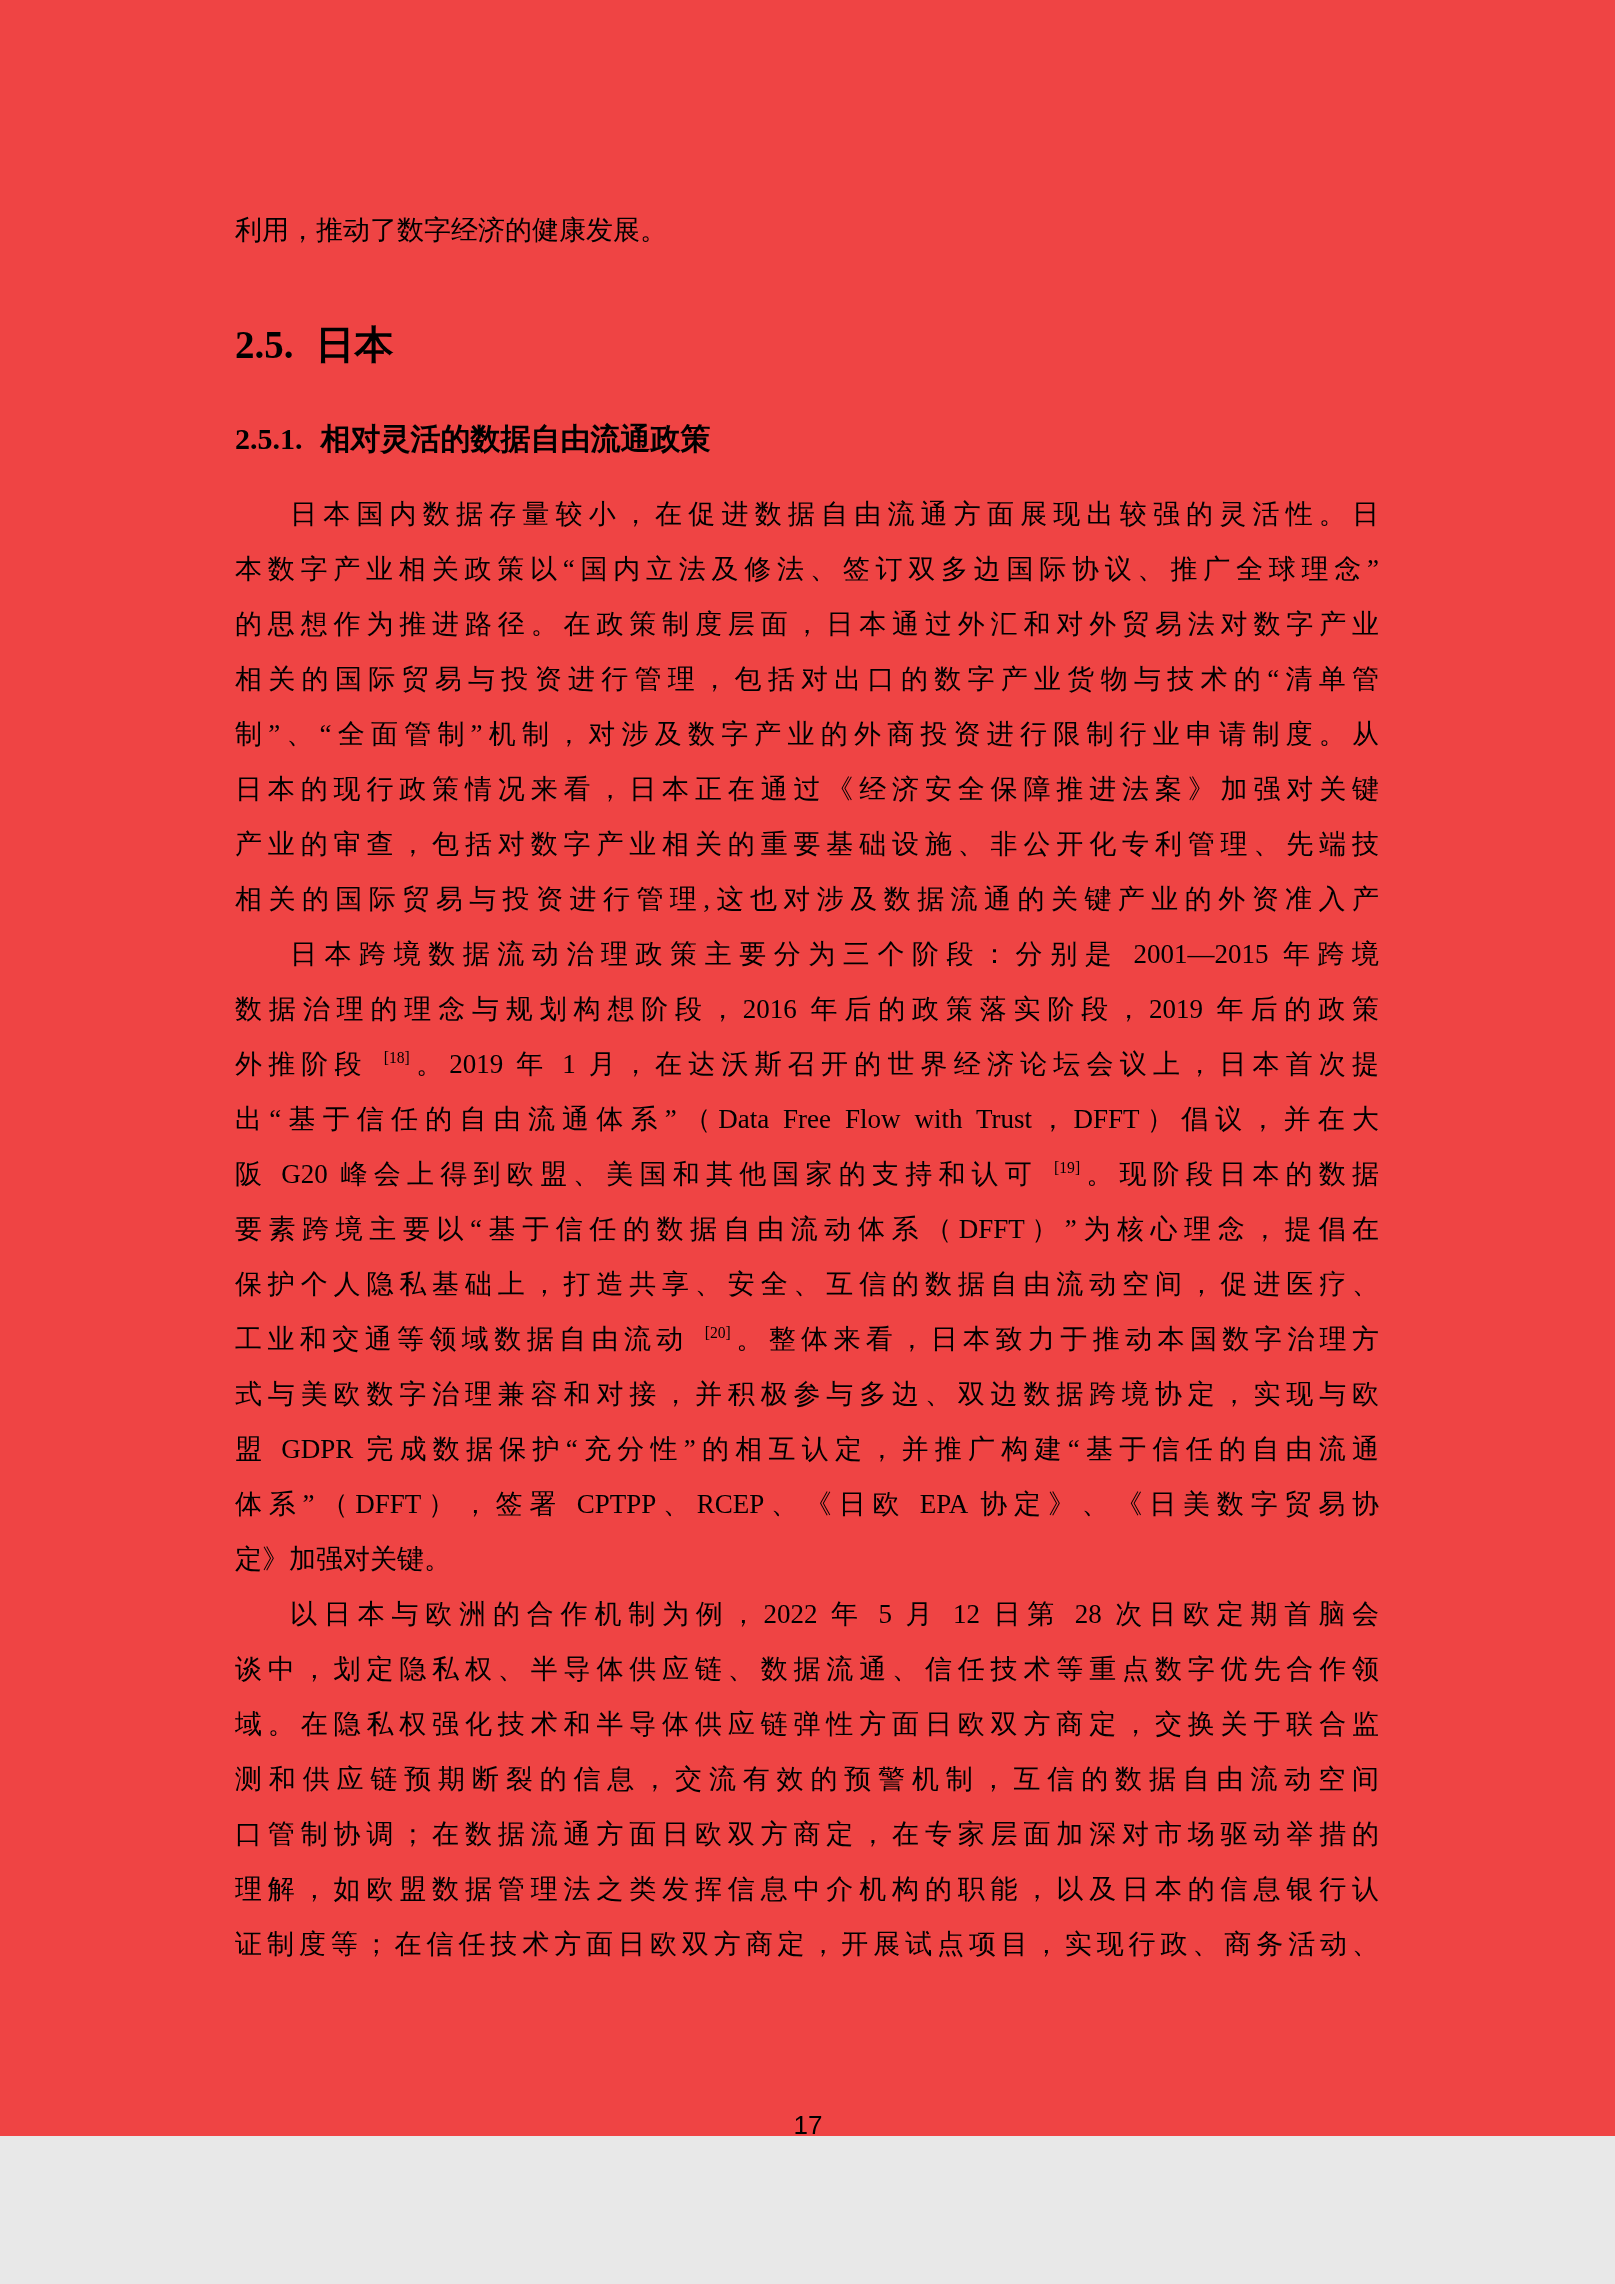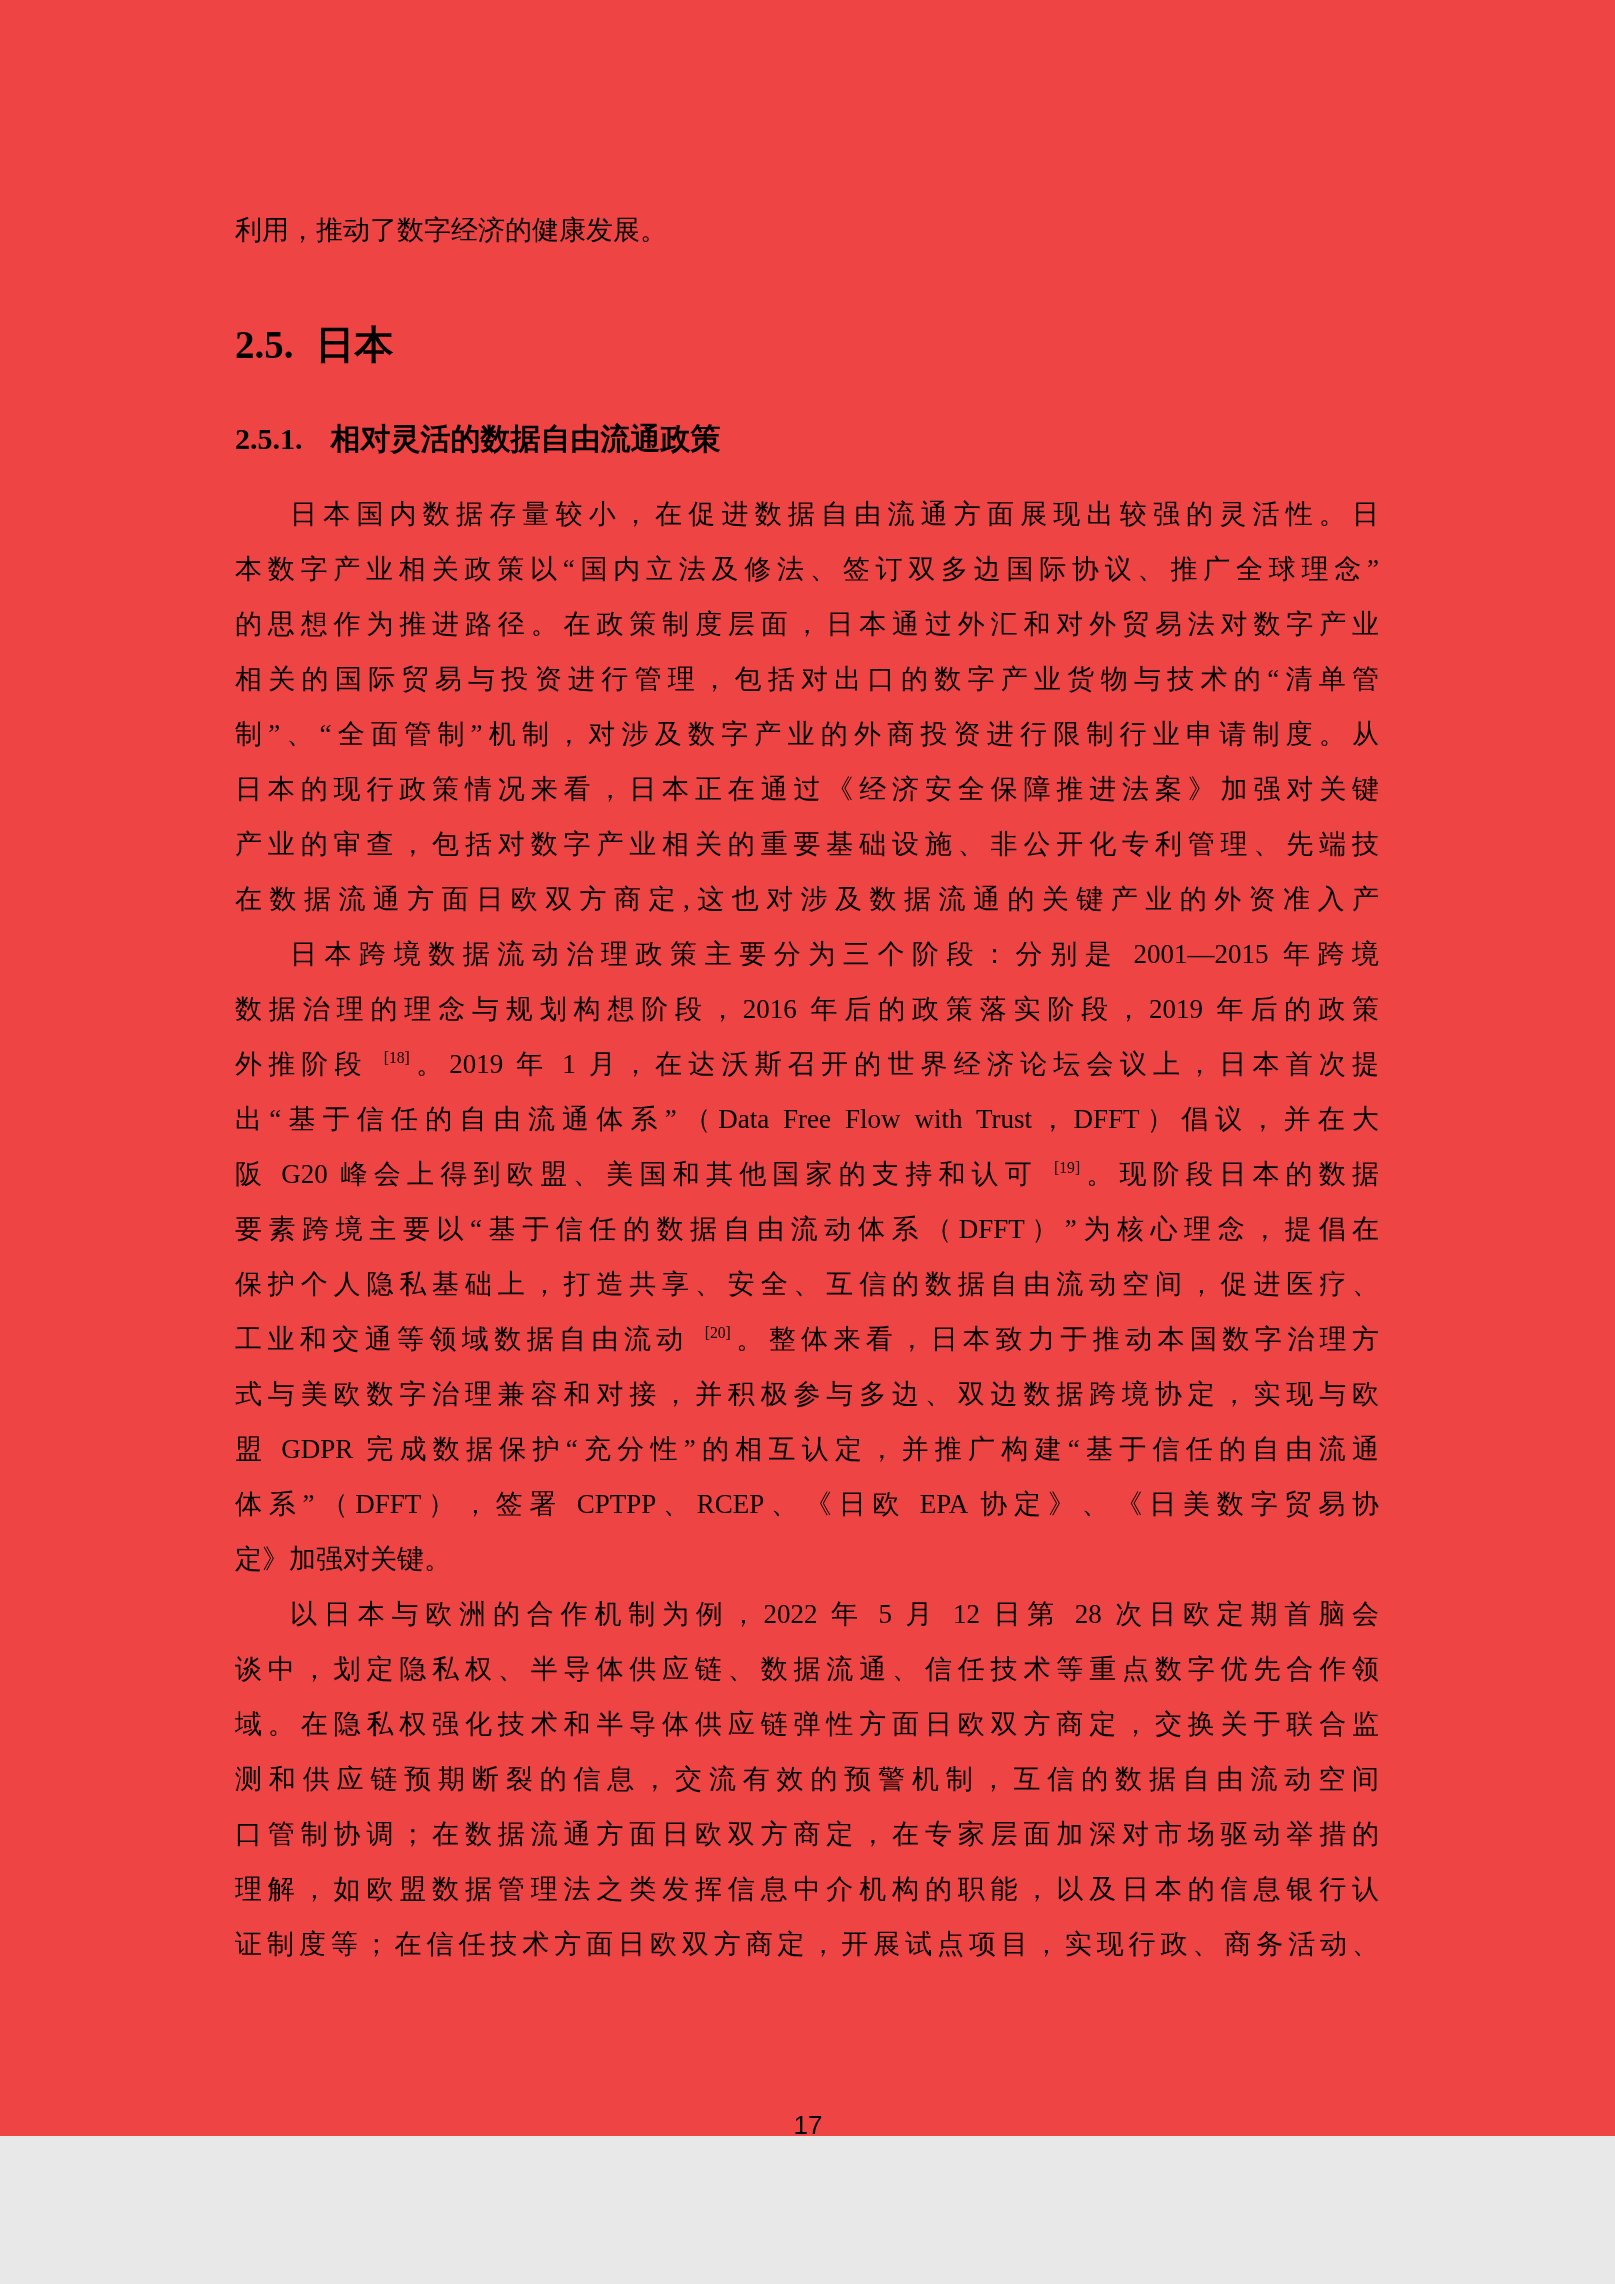--- a/index.html
+++ b/index.html
@@ -38,21 +38,21 @@
     font-family: Liberation Mono, monospace;
   }
   .h2 {
     margin-top: 48px;
     font-size: 30px;
     line-height: 38px;
     font-weight: bold;
   }
   .h2 .num {
     font-family: "Liberation Serif", serif;
-    margin-right: 28px;
+    margin-right: 18px;
   }
   .h2 .ttl {
     font-family: "Liberation Sans", sans-serif;
   }
   .paras { margin-top: 29px; }
   .para { margin: 0; }
   .line {
     font-size: 27px;
     line-height: 55px;
     text-align: justify;
@@ -113,21 +113,21 @@
 
     <div class="paras">
         <div class="para">
           <div class="line first">日本国内数据存量较小，在促进数据自由流通方面展现出较强的灵活性。日</div>
           <div class="line">本数字产业相关政策以“国内立法及修法、签订双多边国际协议、推广全球理念”</div>
           <div class="line">的思想作为推进路径。在政策制度层面，日本通过外汇和对外贸易法对数字产业</div>
           <div class="line">相关的国际贸易与投资进行管理，包括对出口的数字产业货物与技术的“清单管</div>
           <div class="line">制”、“全面管制”机制，对涉及数字产业的外商投资进行限制行业申请制度。从</div>
           <div class="line">日本的现行政策情况来看，日本正在通过《经济安全保障推进法案》加强对关键</div>
           <div class="line">产业的审查，包括对数字产业相关的重要基础设施、非公开化专利管理、先端技</div>
-          <div class="line">在数据流通方面日欧双方商定,这也对涉及数据流通的关键产业的外资准入产</div>
+          <div class="line">相关的国际贸易与投资进行管理,这也对涉及数据流通的关键产业的外资准入产</div>
         </div>
         <div class="para">
           <div class="line first">日本跨境数据流动治理政策主要分为三个阶段：分别是 2001—2015 年跨境</div>
           <div class="line">数据治理的理念与规划构想阶段，2016 年后的政策落实阶段，2019 年后的政策</div>
           <div class="line">外推阶段<sup>[18]</sup>。2019 年 1 月，在达沃斯召开的世界经济论坛会议上，日本首次提</div>
           <div class="line">出“基于信任的自由流通体系”（Data Free Flow with Trust，DFFT）倡议，并在大</div>
           <div class="line">阪 G20 峰会上得到欧盟、美国和其他国家的支持和认可<sup>[19]</sup>。现阶段日本的数据</div>
           <div class="line">要素跨境主要以“基于信任的数据自由流动体系（DFFT）”为核心理念，提倡在</div>
           <div class="line">保护个人隐私基础上，打造共享、安全、互信的数据自由流动空间，促进医疗、</div>
           <div class="line">工业和交通等领域数据自由流动<sup>[20]</sup>。整体来看，日本致力于推动本国数字治理方</div>

